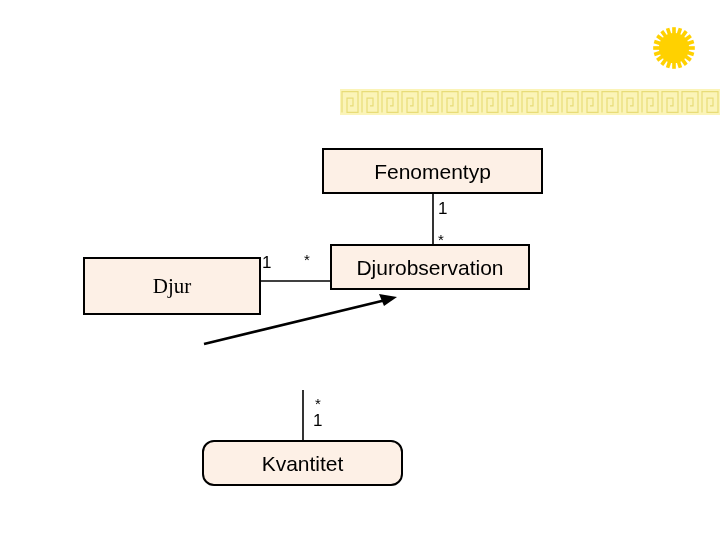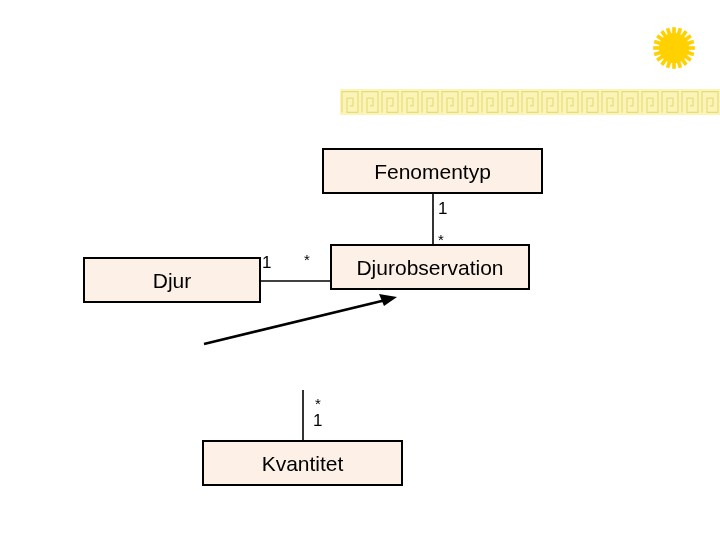--- a/index.html
+++ b/index.html
@@ -42,24 +42,24 @@
     align-items: center;
     justify-content: center;
     color: #000000;
     font-size: 21px;
     font-family: "Liberation Sans", sans-serif;
     line-height: 1;
     white-space: nowrap;
   }
 
   #box-fenomentyp      { left: 322px; top: 148px; width: 221px; height: 46px; }
-  #box-djur            { left:  83px; top: 257px; width: 178px; height: 46px; }
+  #box-djur            { left:  83px; top: 257px; width: 178px; height: 58px; font-family: Liberation Serif, serif; }
   #box-djurobservation { left: 330px; top: 244px; width: 200px; height: 46px; }
   #box-matt           { left: 202px; top: 344px; width: 201px; height: 46px; }
-  #box-kvantitet       { left: 202px; top: 440px; width: 201px; height: 46px; }
+  #box-kvantitet       { left: 202px; top: 440px; width: 201px; height: 46px; border-radius: 12px; }
 
   
   #links {
     position: absolute;
     left: 0;
     top: 0;
     width: 720px;
     height: 540px;
     pointer-events: none;
   }

